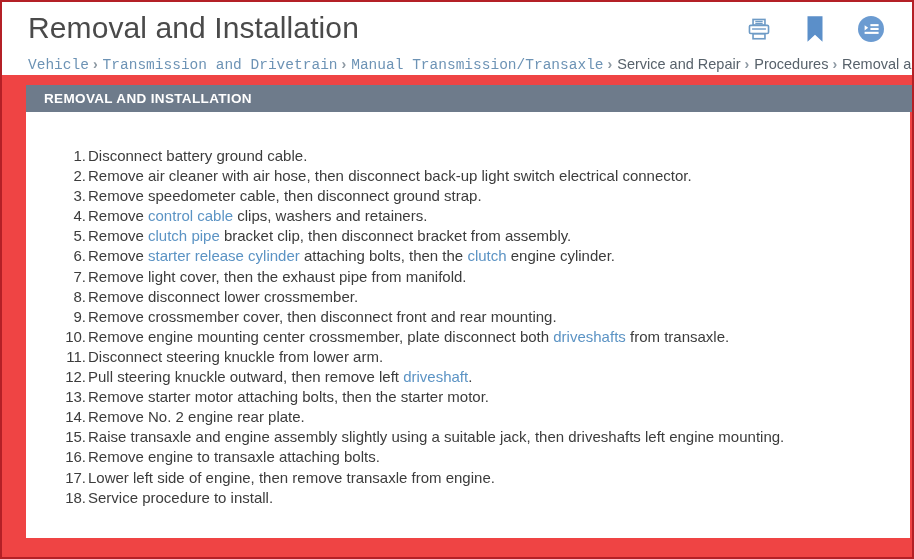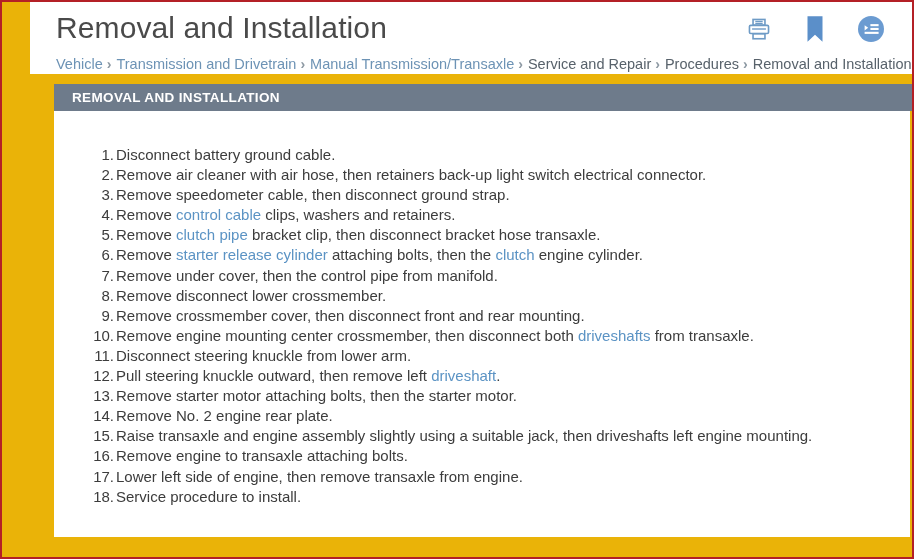--- a/index.html
+++ b/index.html
@@ -13,23 +13,22 @@
     background: #ffffff;
     font-family: "Liberation Sans", sans-serif;
     overflow: hidden;
   }
 
   #page {
     position: relative;
     width: 914px;
     height: 559px;
     border: 2px solid #b42026;
-    background: #eab308;
+    background: #ef4444;
     overflow: hidden;
-    padding-left: 28px;
   }
 
   
   #header {
     position: relative;
     padding: 6px 0 0 0;
     background: #ffffff;
   }
 
   #title-row {
@@ -70,20 +69,21 @@
     padding: 6px 0 0 26px;
     font-size: 14.5px;
     line-height: 20px;
     color: #555f66;
     white-space: nowrap;
   }
   .crumb-link {
     color: #6d93b5;
     text-decoration: none;
     cursor: pointer;
+    font-family: Liberation Mono, monospace;
   }
   .crumb-plain {
     color: #58626b;
   }
   .crumb-sep {
     color: #8d99a3;
     font-size: 14px;
     padding: 0 5px 0 4px;
     font-weight: 700;
   }
@@ -188,29 +188,29 @@
     <div id="breadcrumb"><span class="crumb-link">Vehicle</span><span class="crumb-sep">›</span><span class="crumb-link">Transmission and Drivetrain</span><span class="crumb-sep">›</span><span class="crumb-link">Manual Transmission/Transaxle</span><span class="crumb-sep">›</span><span class="crumb-plain">Service and Repair</span><span class="crumb-sep">›</span><span class="crumb-plain">Procedures</span><span class="crumb-sep">›</span><span class="crumb-plain">Removal and Installation</span></div>
   </div>
 
   <div id="section-wrap">
     <div id="section-bar">REMOVAL AND INSTALLATION</div>
   </div>
 
   <div id="content-panel">
     <ol id="steps">
         <li><span>Disconnect battery ground cable.</span></li>
-        <li><span>Remove air cleaner with air hose, then retainers back-up light switch electrical connector.</span></li>
+        <li><span>Remove air cleaner with air hose, then disconnect back-up light switch electrical connector.</span></li>
         <li><span>Remove speedometer cable, then disconnect ground strap.</span></li>
         <li><span>Remove </span><a>control cable</a><span> clips, washers and retainers.</span></li>
-        <li><span>Remove </span><a>clutch pipe</a><span> bracket clip, then disconnect bracket hose transaxle.</span></li>
+        <li><span>Remove </span><a>clutch pipe</a><span> bracket clip, then disconnect bracket from assembly.</span></li>
         <li><span>Remove </span><a>starter release cylinder</a><span> attaching bolts, then the </span><a>clutch</a><span> engine cylinder.</span></li>
-        <li><span>Remove under cover, then the control pipe from manifold.</span></li>
+        <li><span>Remove light cover, then the exhaust pipe from manifold.</span></li>
         <li><span>Remove disconnect lower crossmember.</span></li>
         <li><span>Remove crossmember cover, then disconnect front and rear mounting.</span></li>
-        <li><span>Remove engine mounting center crossmember, then disconnect both </span><a>driveshafts</a><span> from transaxle.</span></li>
+        <li><span>Remove engine mounting center crossmember, plate disconnect both </span><a>driveshafts</a><span> from transaxle.</span></li>
         <li><span>Disconnect steering knuckle from lower arm.</span></li>
         <li><span>Pull steering knuckle outward, then remove left </span><a>driveshaft</a><span>.</span></li>
         <li><span>Remove starter motor attaching bolts, then the starter motor.</span></li>
         <li><span>Remove No. 2 engine rear plate.</span></li>
         <li><span>Raise transaxle and engine assembly slightly using a suitable jack, then driveshafts left engine mounting.</span></li>
         <li><span>Remove engine to transaxle attaching bolts.</span></li>
         <li><span>Lower left side of engine, then remove transaxle from engine.</span></li>
         <li><span>Service procedure to install.</span></li>
       </ol>
   </div>

